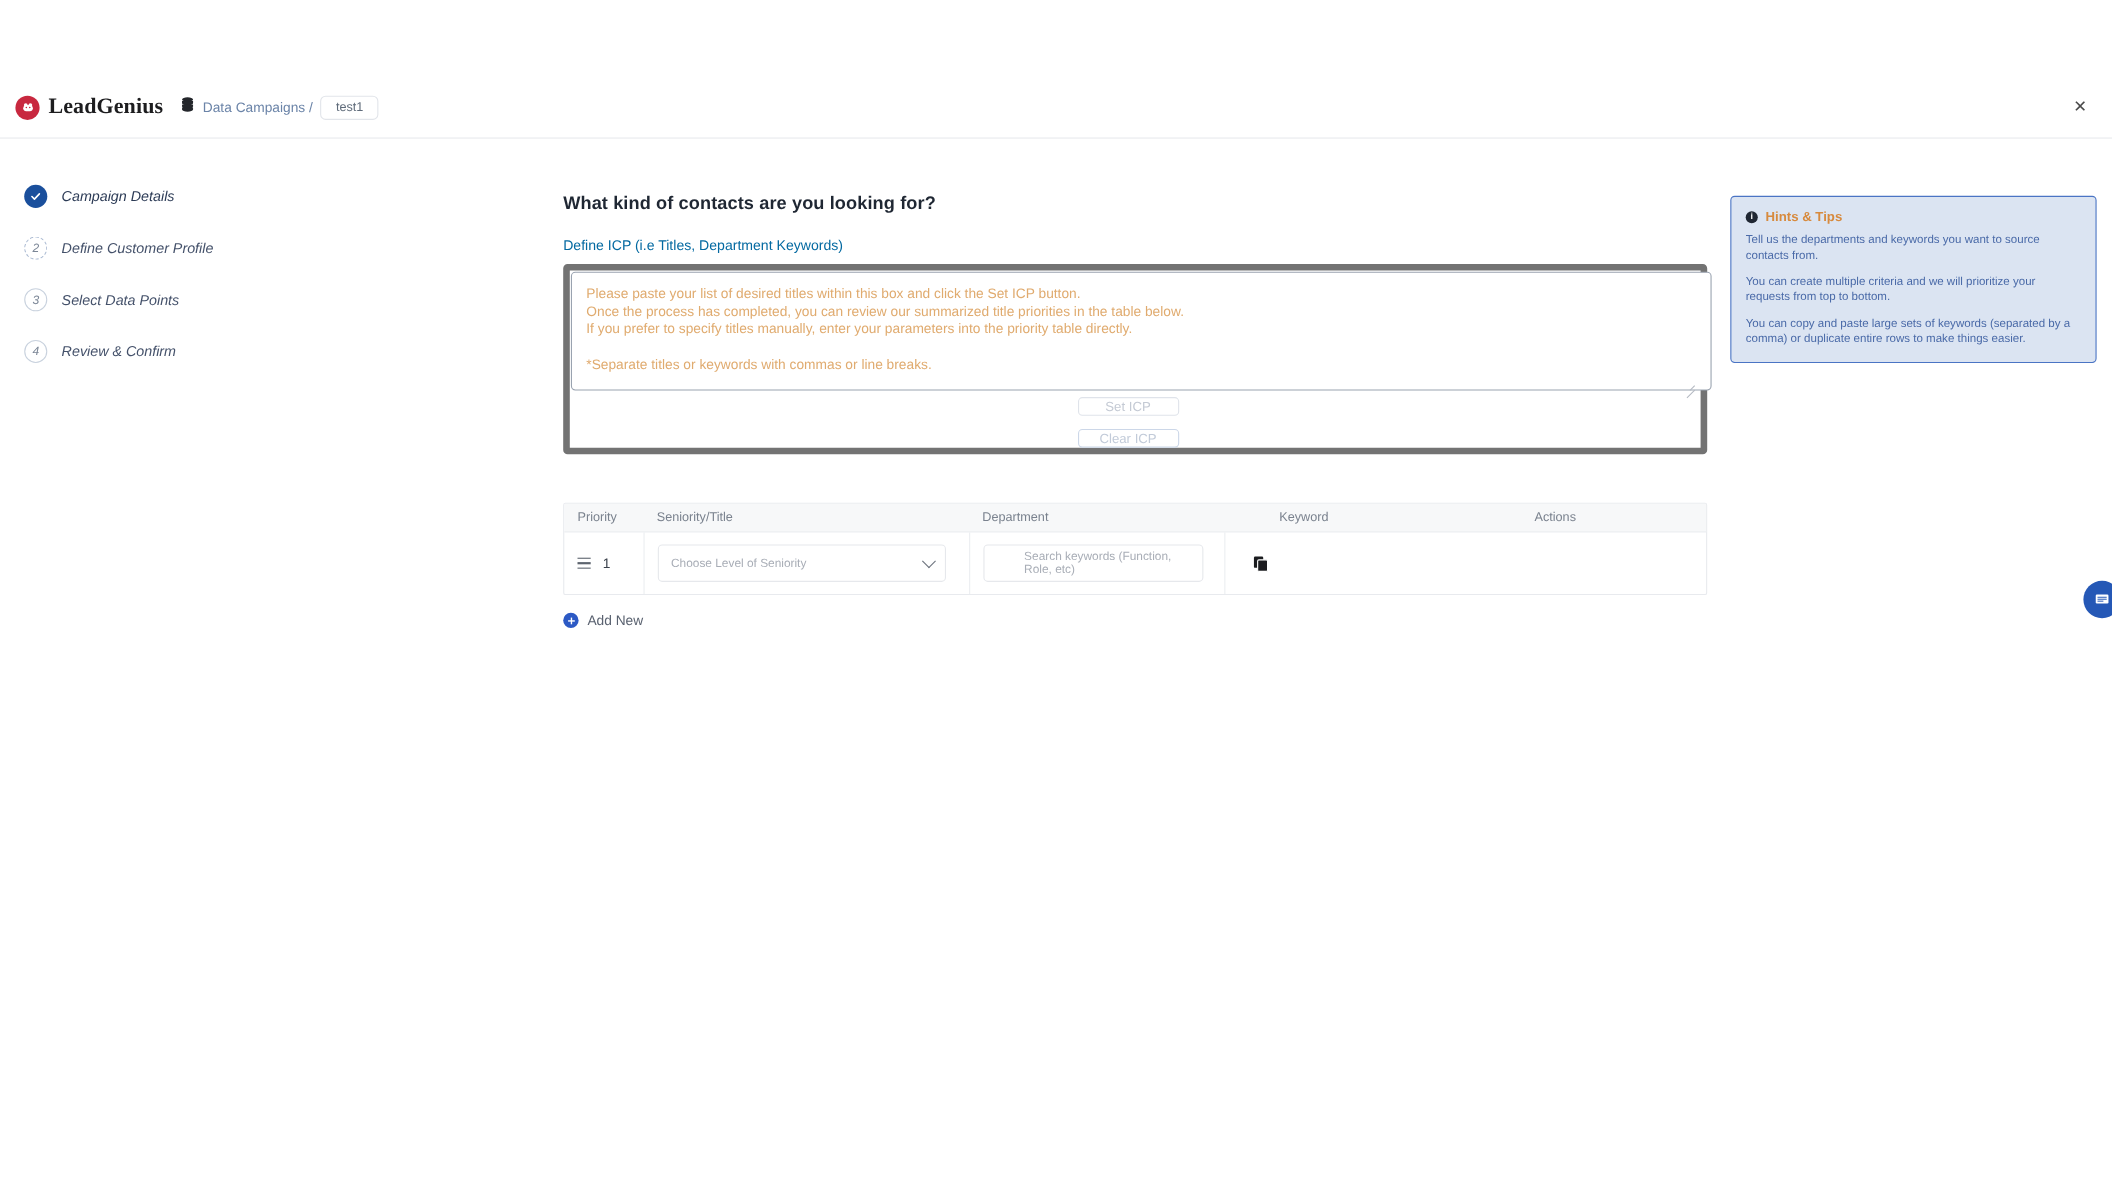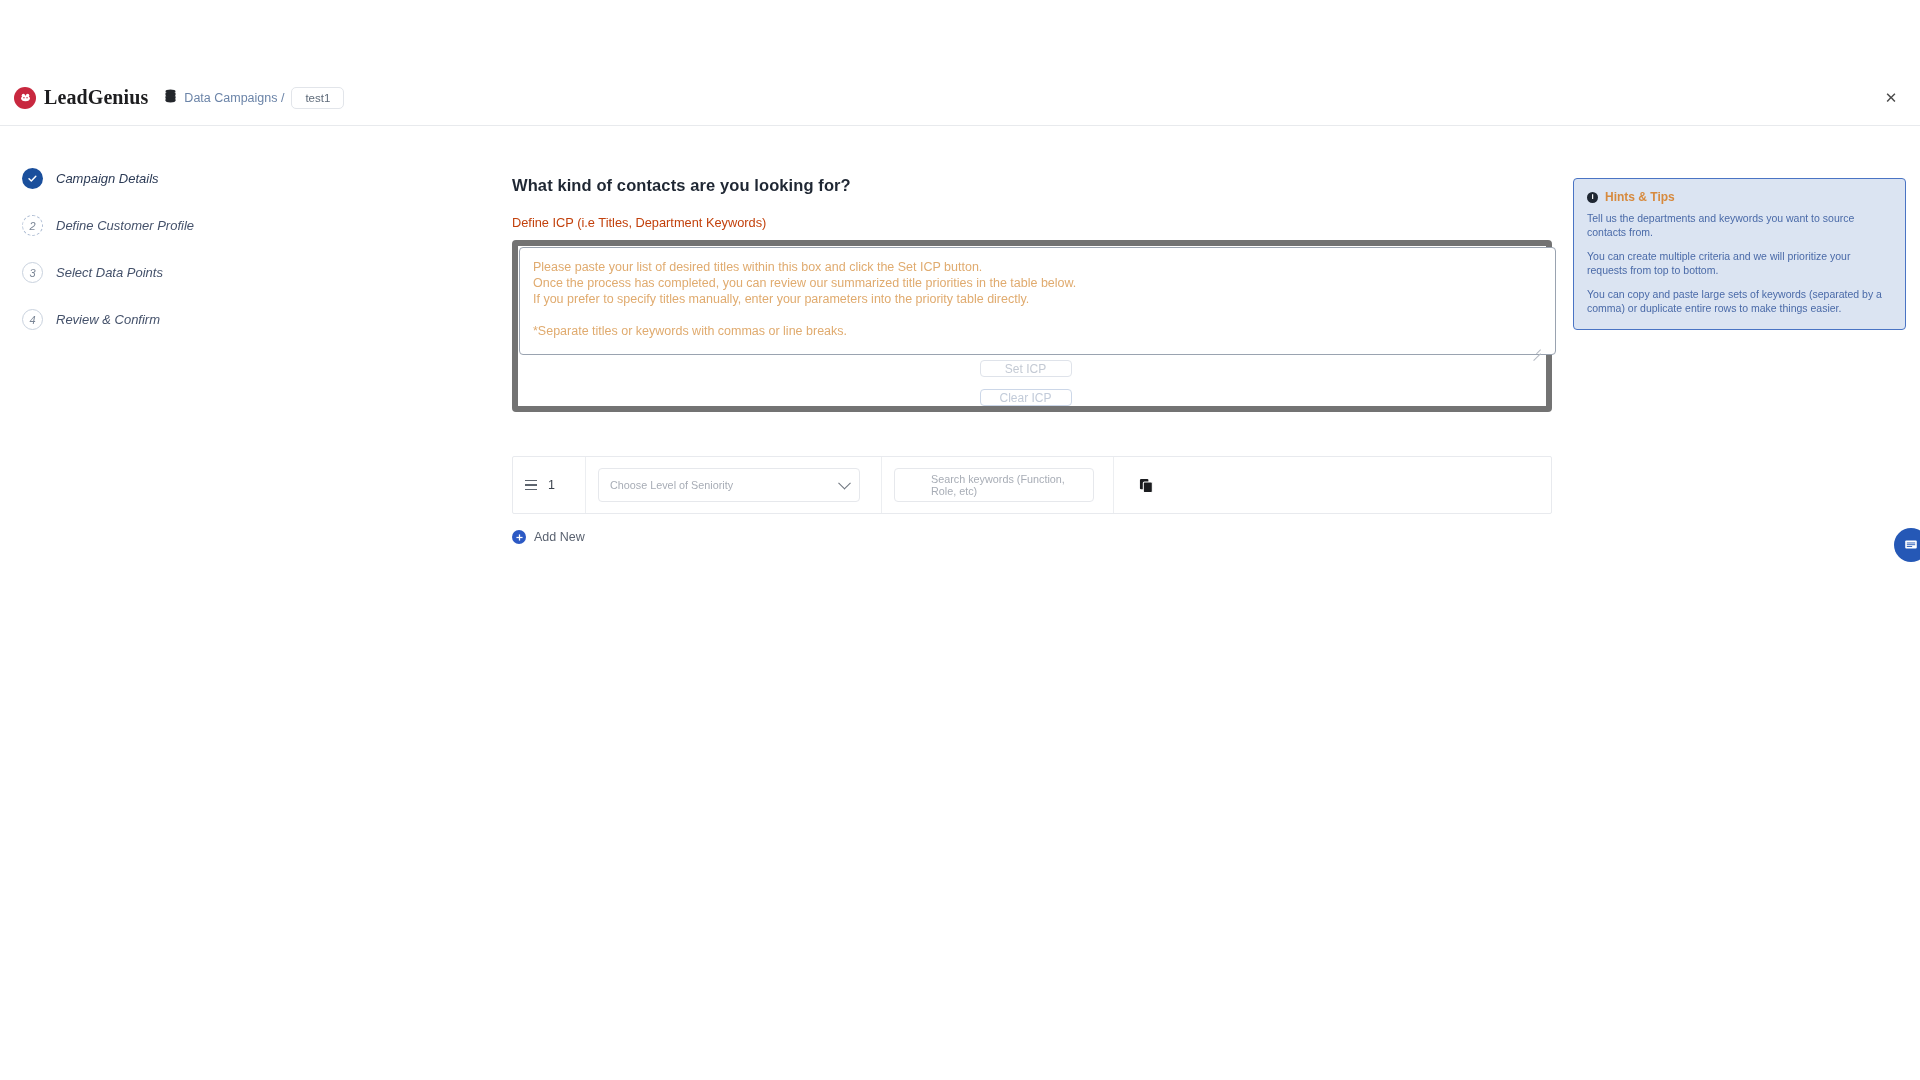--- a/index.html
+++ b/index.html
@@ -129,21 +129,21 @@
   }
   .h-title {
     font-size: 16.5px;
     font-weight: bold;
     color: #1f2733;
     letter-spacing: .1px;
   }
   .sub-label {
     margin-top: 20px;
     font-size: 12.8px;
-    color: #c2410c;
+    color: #0369a1;
   }
 
   .icp-panel {
     margin-top: 10px;
     border: 6px solid #737373;
     border-radius: 4px;
     background: #fff;
     padding: 0;
   }
   .icp-textarea-wrap {
@@ -420,20 +420,27 @@
         <span class="resize-grip"></span>
       </div>
       <div class="icp-actions">
         <button class="btn-ghost-disabled" disabled="">Set ICP</button>
         <button class="btn-ghost-disabled blueish" disabled="">Clear ICP</button>
       </div>
     </div>
 
     
     <div class="prio-table">
+      <div class="prio-head">
+        <div class="c-prio">Priority</div>
+        <div class="c-sen">Seniority/Title</div>
+        <div class="c-dep">Department</div>
+        <div class="c-key">Keyword</div>
+        <div class="c-act">Actions</div>
+      </div>
 
       <div class="prio-row">
         <div class="c-prio">
           <span class="drag-handle">
             <span></span>
               <span></span>
               <span></span>
           </span>
           <span class="prio-num">1</span>
         </div>

